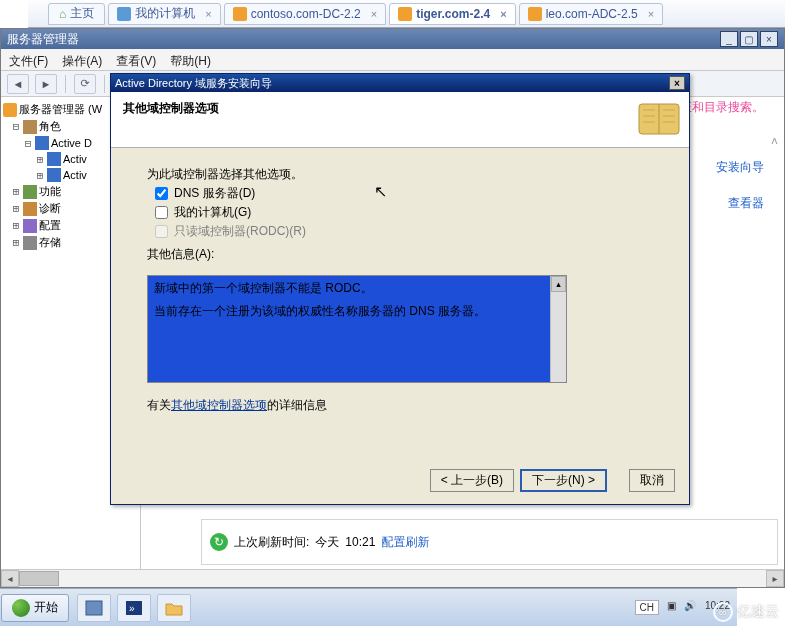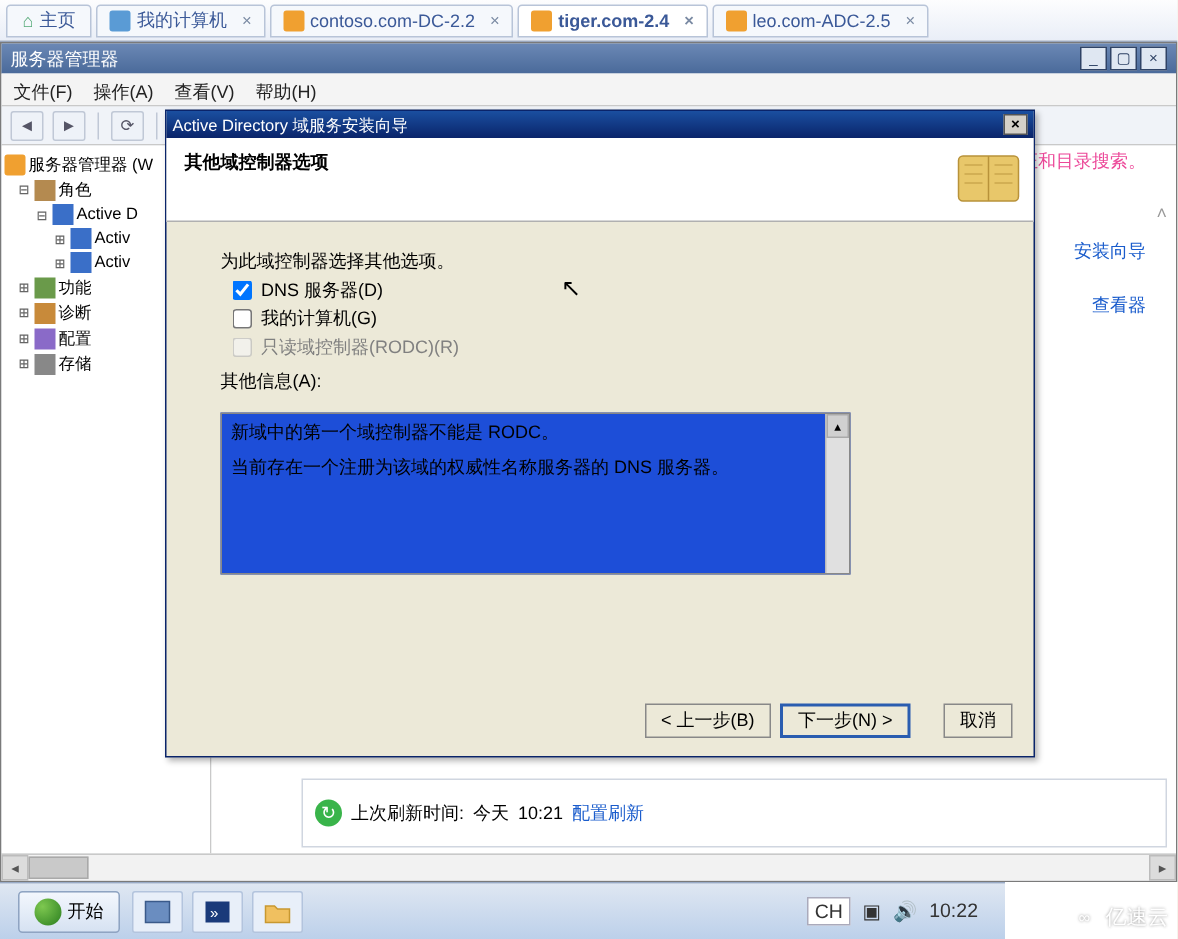--- a/index.html
+++ b/index.html
@@ -1,19 +1,19 @@
 <!DOCTYPE html>
 <html><head>
 <meta charset="utf-8">
 <style>
   * { box-sizing: border-box; font-family: "Microsoft YaHei", SimSun, Arial, sans-serif; }
   body { margin: 0; background: #fff; width: 785px; height: 626px; overflow: hidden; position: relative; font-size: 12px; }
 
   
-  .tabbar { height: 28px; background: linear-gradient(#fdfdfe,#e9eef7); border-bottom: 1px solid #9aa7bd; display: flex; align-items: center; padding: 0 4px; }
+  .tabbar { height: 28px; background: linear-gradient(#fdfdfe,#e9eef7); border-bottom: 1px solid #9aa7bd; display: flex; align-items: center; padding: 0 20px; margin-left: 28px; }
   .tabbar .home { display: flex; align-items: center; gap: 4px; padding: 0 10px; height: 22px; border: 1px solid #b8c4d8; border-radius: 3px 3px 0 0; background: #f5f8fc; color: #3b5998; }
   .tab { display: flex; align-items: center; gap: 4px; padding: 0 8px; height: 22px; margin-left: 3px; border: 1px solid #b8c4d8; border-radius: 3px 3px 0 0; background: #f5f8fc; color: #3b5998; position: relative; }
   .tab.active { background: #fff; font-weight: bold; }
   .tab .x { color: #7a8aa3; margin-left: 6px; font-size: 11px; }
   .tab .ic { width: 14px; height: 14px; display: inline-block; }
 
   
   .sm { position: absolute; left: 0; top: 28px; width: 785px; height: 560px; border: 1px solid #7a7a7a; background: #eaeef3; }
   .sm-title { height: 20px; background: linear-gradient(#6b88b5,#4a6a9a); color: #fff; display: flex; align-items: center; padding: 0 6px; font-size: 12px; }
   .sm-title .spacer { flex: 1; }
@@ -61,26 +61,26 @@
   .info-box .vscroll .b { height:16px; background:#d0d0d0; border:1px solid #aaa; display:flex;align-items:center;justify-content:center;font-size:9px; }
   .more-info { margin-top: 14px; }
   .more-info a { color:#003399; text-decoration: underline; }
   .wizard-btns { position:absolute; bottom:12px; right:14px; display:flex; gap:6px; }
   .wizard-btns button { height:23px; padding: 0 10px; font-size:12px; background:#ece9d8; border:1px solid #888; }
   .wizard-btns button.primary { border:2px solid #2a5db0; }
 
   .cursor { position:absolute; left:374px; top:182px; font-size:16px; pointer-events:none; z-index:30; color:#000; }
 
   
-  .taskbar { position:absolute; left:0; bottom:0; width:670px; height:38px; background: linear-gradient(#dfe7f2,#bcd0ea); border-top:1px solid #98aac6; display:flex; align-items:center; padding: 0 12px; }
+  .taskbar { position:absolute; left:0; bottom:0; width:737px; height:38px; background: linear-gradient(#dfe7f2,#bcd0ea); border-top:1px solid #98aac6; display:flex; align-items:center; padding: 0 1px; }
   .start { height:28px; padding:0 10px; display:flex; align-items:center; gap:4px; border:1px solid #8fa4c2; border-radius:3px; background:linear-gradient(#f3f7fd,#d6e2f2); }
   .start .orb { width:18px;height:18px;border-radius:50%;background:radial-gradient(circle at 30% 30%, #7ec850, #2a7e1f); }
   .task-icons { display:flex; gap:6px; margin-left:8px; }
   .tic { width:34px; height:28px; border:1px solid #b3c4dd; background:#e8eff9; border-radius:2px; display:flex; align-items:center; justify-content:center; }
-  .tray { margin-left:auto; display:flex; align-items:center; gap:8px; padding-right:6px; color:#333; font-size:13px; }
+  .tray { margin-left:auto; display:flex; gap:8px; padding-right:6px; color:#333; font-size:10px; }
   .tray .lang { border:1px solid #aab; padding:1px 4px; background:#fff; }
   .tray .time { text-align:right; line-height:1.1; }
   .watermark { position:absolute; right:6px; bottom:4px; color:#fff; opacity:.9; font-size:14px; display:flex; align-items:center; gap:4px; z-index:40; text-shadow:0 0 2px #888; }
   .watermark .c { width:20px;height:20px;border-radius:50%;border:2px solid #fff;display:flex;align-items:center;justify-content:center;font-size:11px; }
 
   .ic-home::before{content:'⌂';color:#5a7;}  
   .ic-pc { background:#5a9bd5; border-radius:2px; }
   .ic-srv { background:#f0a030; border-radius:2px; }
   .ic-role { background:#b48a50; }
   .ic-ad { background:#3a6fc8; }
@@ -246,20 +246,23 @@
     </div>
     <div class="info-label">其他信息(A):</div>
     <div class="info-box">
       <div>新域中的第一个域控制器不能是 RODC。</div>
       <div style="height:6px"></div>
       <div>当前存在一个注册为该域的权威性名称服务器的 DNS 服务器。</div>
       <div class="vscroll">
         <div class="b">▴</div>
       </div>
     </div>
+    <div class="more-info">
+      <span>有关</span><a href="#">其他域控制器选项</a><span>的详细信息</span>
+    </div>
   </div>
   <div class="wizard-btns">
     <button>&lt; 上一步(B)</button>
     <button class="primary">下一步(N) &gt;</button>
     <span style="width:10px"></span>
     <button>取消</button>
   </div>
 </div>
 
 <div class="cursor">↖</div>

